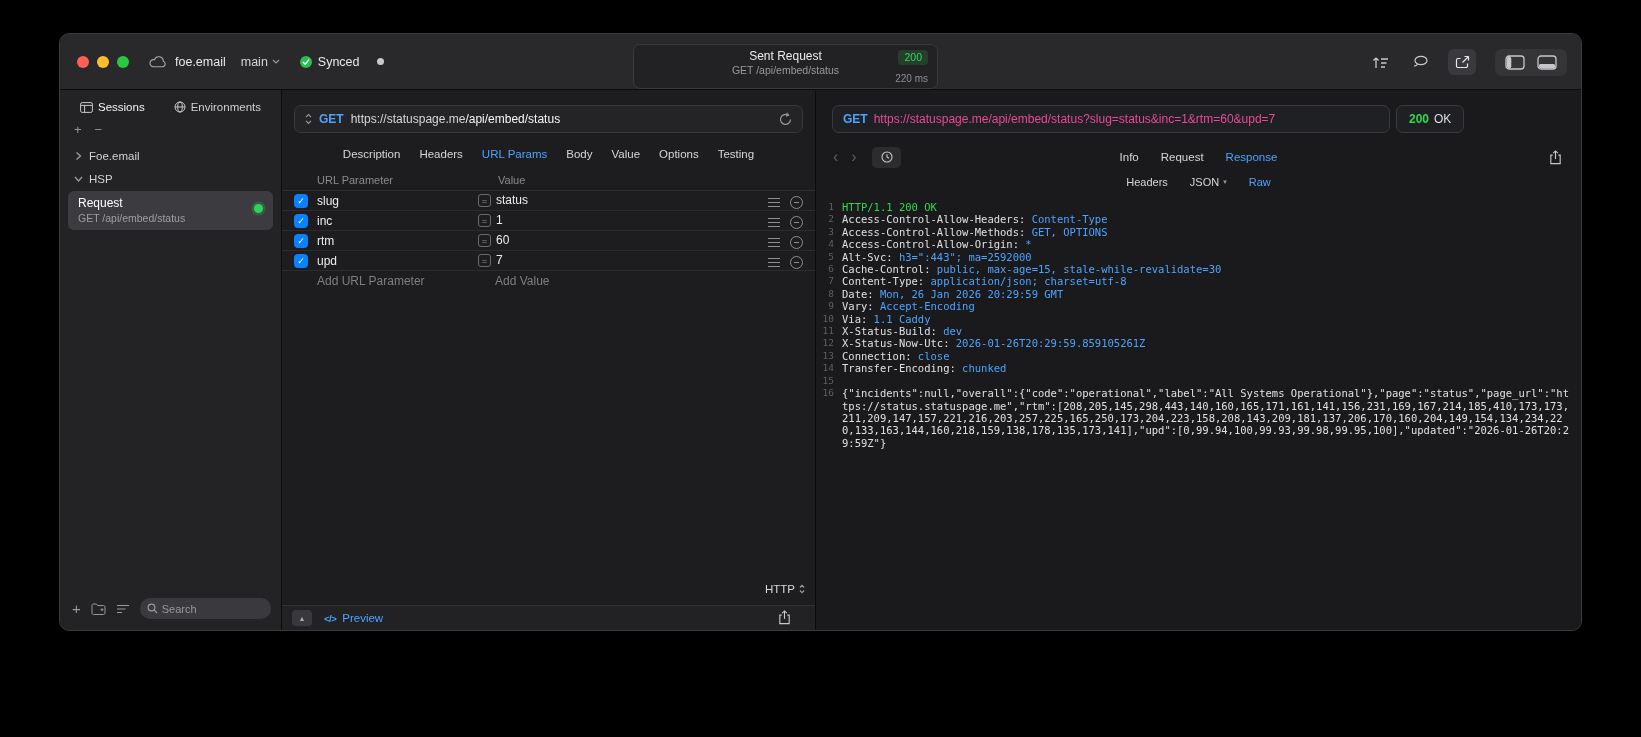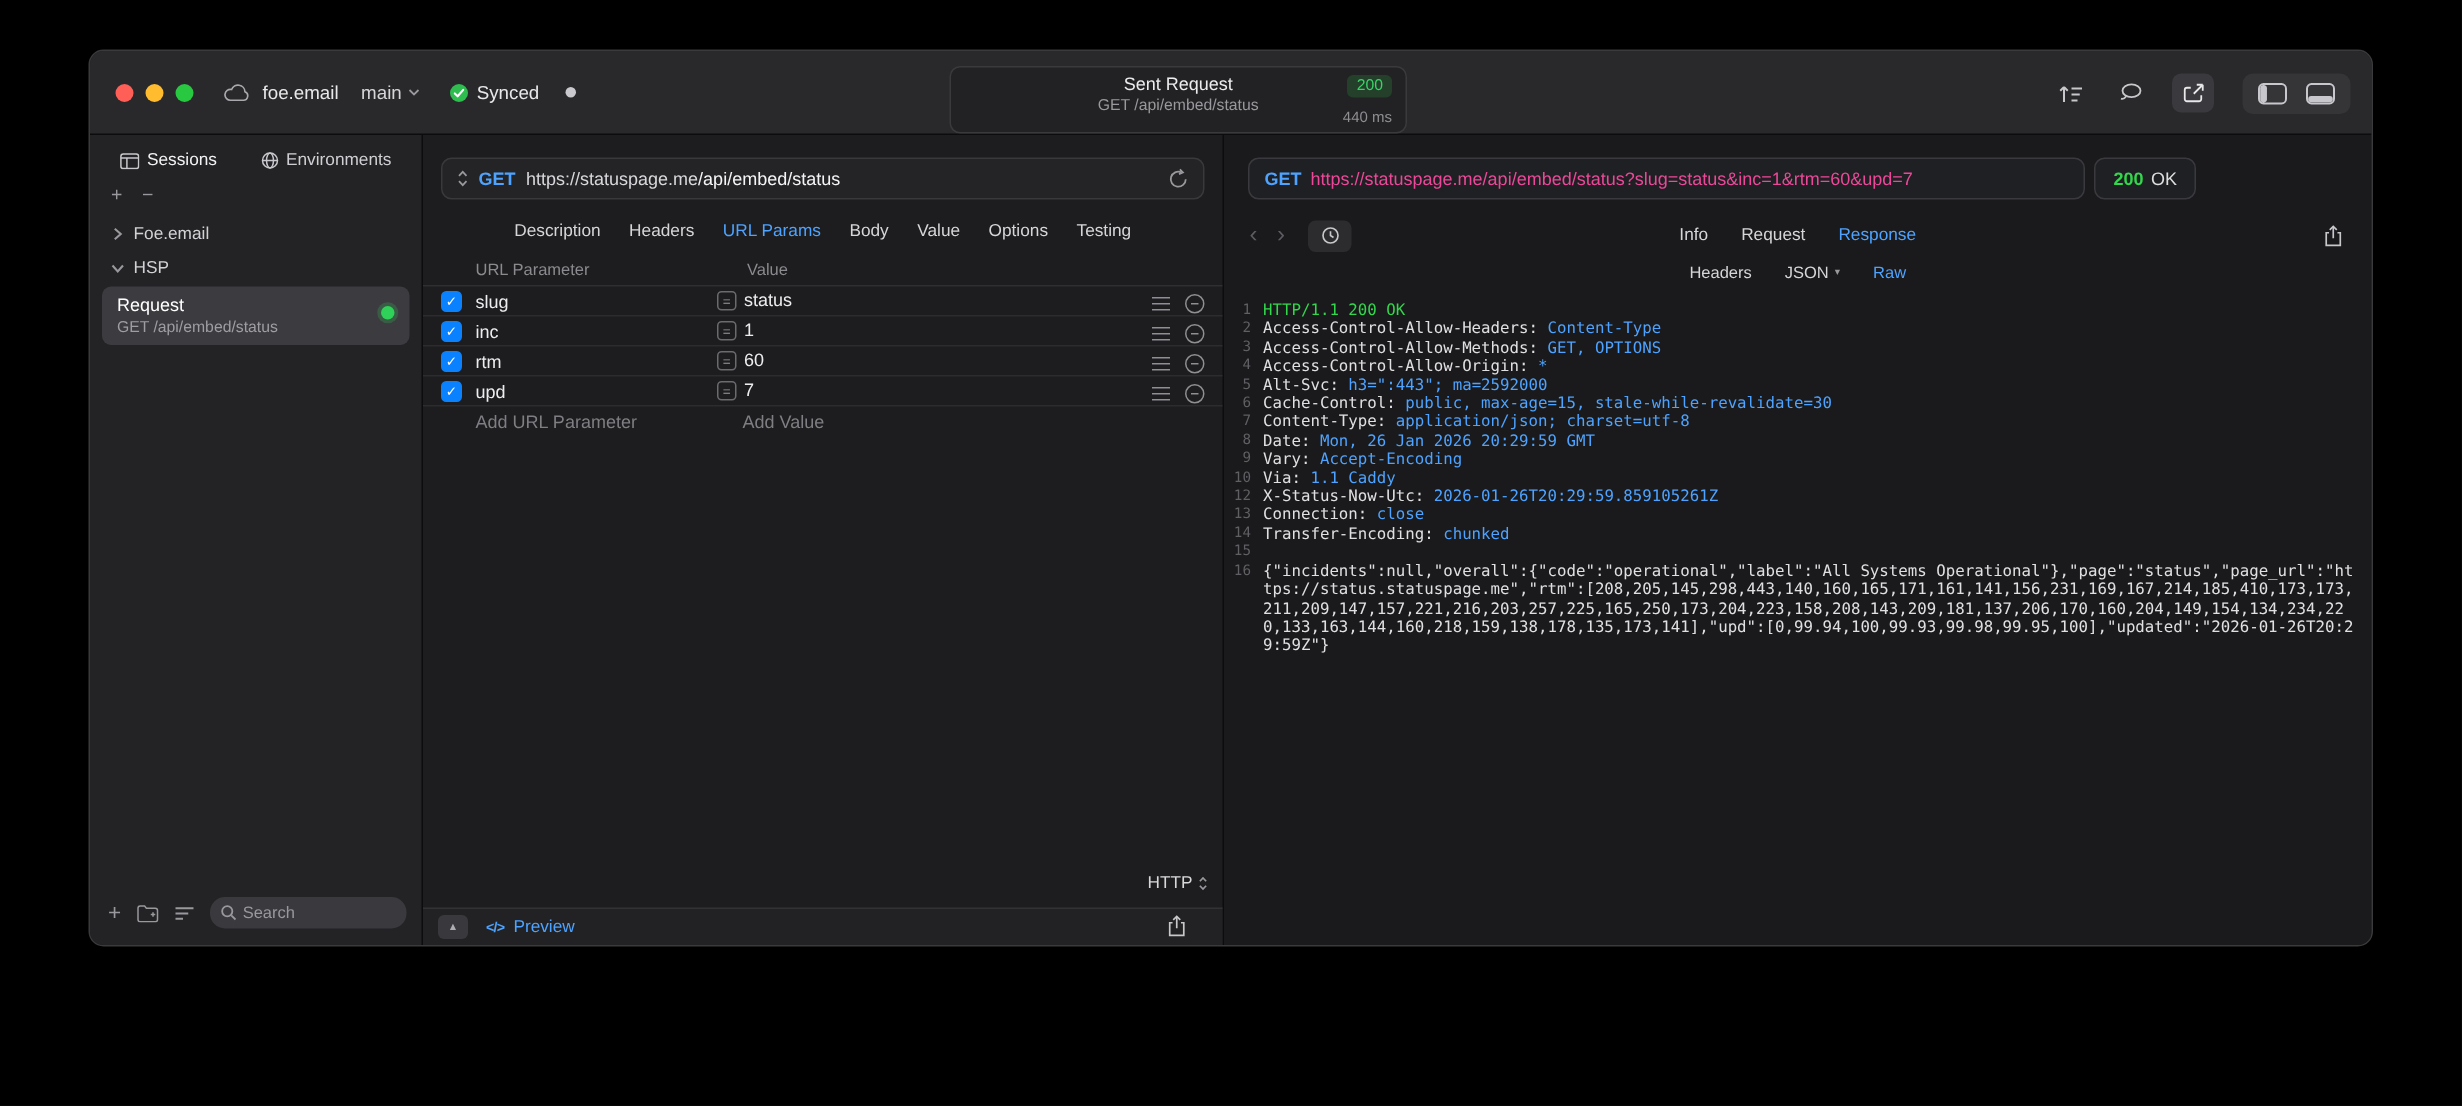--- a/index.html
+++ b/index.html
@@ -162,21 +162,21 @@
           </svg>
         <span>Synced</span>
       </span>
       <span class="tb-dot"></span>
     </div>
 
     <div class="tb-center">
       <div class="sr-title">Sent Request</div>
       <div class="sr-sub">GET /api/embed/status</div>
       <span class="sr-badge">200</span>
-      <span class="sr-ms">440 ms</span>
+      <span class="sr-ms">220 ms</span>
     </div>
 
     <div class="tb-right">
       <span class="tb-icon">
         <svg width="17" height="13" viewBox="0 0 17 13" fill="none" stroke="#c8c8cc" stroke-width="1.3">
             <path d="M4 12V2M4 2L1.5 4.5M4 2l2.5 2.5"></path>
             <path d="M9 3h7M9 7h5.5M9 11h4"></path>
           </svg>
       </span>
       <span class="tb-icon">
@@ -482,20 +482,24 @@
           </div>
           <div class="cline">
             <span class="lnum">9</span>
             <span class="ltext"><span class="c-plain">Vary: </span><span class="c-blue">Accept-Encoding</span></span>
           </div>
           <div class="cline">
             <span class="lnum">10</span>
             <span class="ltext"><span class="c-plain">Via: </span><span class="c-blue">1.1 Caddy</span></span>
           </div>
           <div class="cline">
+            <span class="lnum">11</span>
+            <span class="ltext"><span class="c-plain">X-Status-Build: </span><span class="c-blue">dev</span></span>
+          </div>
+          <div class="cline">
             <span class="lnum">12</span>
             <span class="ltext"><span class="c-plain">X-Status-Now-Utc: </span><span class="c-blue">2026-01-26T20:29:59.859105261Z</span></span>
           </div>
           <div class="cline">
             <span class="lnum">13</span>
             <span class="ltext"><span class="c-plain">Connection: </span><span class="c-blue">close</span></span>
           </div>
           <div class="cline">
             <span class="lnum">14</span>
             <span class="ltext"><span class="c-plain">Transfer-Encoding: </span><span class="c-blue">chunked</span></span>

